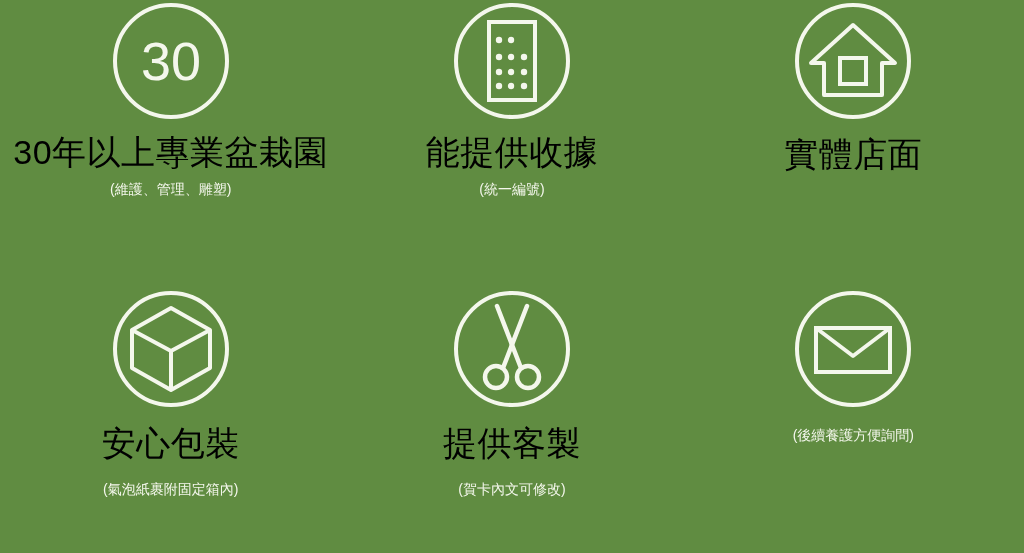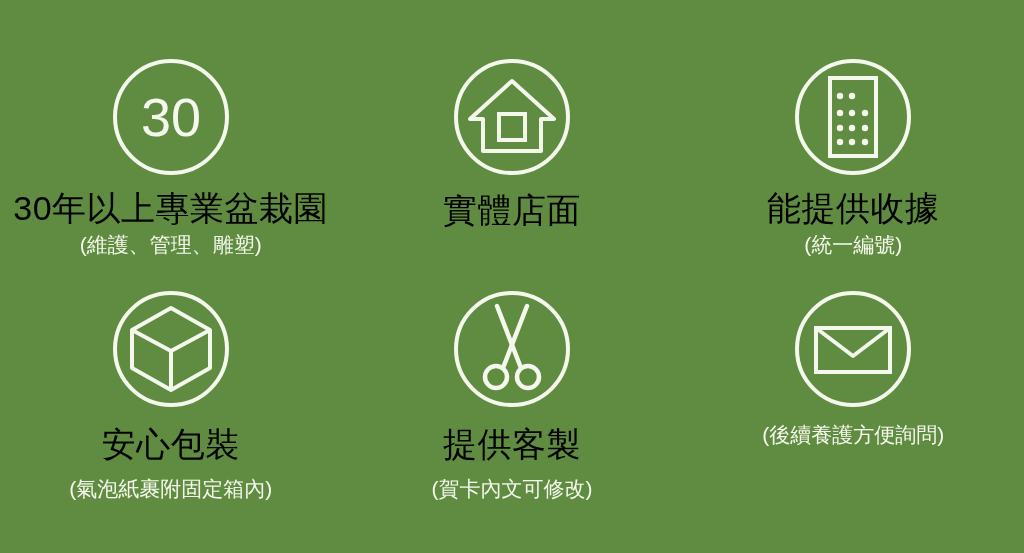--- a/index.html
+++ b/index.html
@@ -36,21 +36,21 @@
   }
 
   .cell {
     position: relative;
     display: flex;
     flex-direction: column;
     align-items: center;
     justify-content: flex-start;
   }
 
-  .cell.row1 { padding-top: 56px; }
+  .cell.row1 { }
   .cell.row2 { padding-top: 12px; }
 
   .icon-wrap {
     width: 122px;
     height: 122px;
     display: block;
   }
   .icon-wrap svg {
     display: block;
     width: 122px;
@@ -62,66 +62,54 @@
     font-size: 34px;
     line-height: 40px;
     letter-spacing: 0.5px;
     white-space: nowrap;
     margin-top: 8px;
     text-align: center;
   }
 
   .label-sub {
     color: #F4F7EC;
-    font-size: 21px;
+    font-size: 14px;
     line-height: 26px;
     white-space: nowrap;
     margin-top: 2px;
     text-align: left;
   }
 
   
   .cell.c1.row1 .label-main { margin-top: 10px; }
   .cell.c1.row1 .label-sub  { margin-top: 4px; }
   .cell.c2.row1 .label-main { margin-top: 12px; }
   .cell.c3.row1 .label-main { margin-top: 10px; }
   .cell.c3.row1 .label-sub  { margin-top: 4px; }
 
-  .cell.row2 .label-main { margin-top: 14px; }
+  .cell.row2 .label-main { margin-top: 14px; font-family: Liberation Serif, serif; }
   .cell.row2 .label-sub  { margin-top: 12px; }
 
   .empty-sub { visibility: hidden; }
 </style>
 </head>
 <body style="background: rgb(96, 140, 65);">
 
 <div id="board" style="background: rgb(96, 140, 65);">
   <div class="grid">
 
     <div class="cell row1 c1">
       <div class="icon-wrap">
         <svg viewBox="0 0 122 122" xmlns="http://www.w3.org/2000/svg">
           <circle cx="61" cy="61" r="56" fill="none" stroke="#F4F7EC" stroke-width="4"></circle>
           <text x="61" y="61" text-anchor="middle" dominant-baseline="central" font-family="Liberation Sans, sans-serif" font-size="54" fill="#F4F7EC">30</text>
         </svg>
       </div>
       <div class="label-main">30年以上專業盆栽園</div>
       <div class="label-sub">(維護、管理、雕塑)</div>
-    </div>
-
-    <div class="cell row1 c2">
-      <div class="icon-wrap">
-        <svg viewBox="0 0 122 122" xmlns="http://www.w3.org/2000/svg">
-          <circle cx="61" cy="61" r="56" fill="none" stroke="#F4F7EC" stroke-width="4"></circle>
-          <path d="M19 63 L61 25 L103 63 L90 63 L90 95 L32 95 L32 63 Z" fill="none" stroke="#F4F7EC" stroke-width="4" stroke-linejoin="round"></path>
-          <rect x="48" y="58" width="26" height="26" fill="none" stroke="#F4F7EC" stroke-width="4"></rect>
-        </svg>
-      </div>
-      <div class="label-main">實體店面</div>
-      <div class="label-sub empty-sub"></div>
     </div>
 
     <div class="cell row1 c3">
       <div class="icon-wrap">
         <svg viewBox="0 0 122 122" xmlns="http://www.w3.org/2000/svg">
           <circle cx="61" cy="61" r="56" fill="none" stroke="#F4F7EC" stroke-width="4"></circle>
           <rect x="38" y="22" width="46" height="78" fill="none" stroke="#F4F7EC" stroke-width="4"></rect>
           <g fill="#F4F7EC">
             <circle cx="48" cy="40" r="3.2"></circle>
             <circle cx="60" cy="40" r="3.2"></circle>
@@ -132,20 +120,32 @@
             <circle cx="60" cy="72" r="3.2"></circle>
             <circle cx="73" cy="72" r="3.2"></circle>
             <circle cx="48" cy="86" r="3.2"></circle>
             <circle cx="60" cy="86" r="3.2"></circle>
             <circle cx="73" cy="86" r="3.2"></circle>
           </g>
         </svg>
       </div>
       <div class="label-main">能提供收據</div>
       <div class="label-sub">(統一編號)</div>
+    </div>
+
+    <div class="cell row1 c2">
+      <div class="icon-wrap">
+        <svg viewBox="0 0 122 122" xmlns="http://www.w3.org/2000/svg">
+          <circle cx="61" cy="61" r="56" fill="none" stroke="#F4F7EC" stroke-width="4"></circle>
+          <path d="M19 63 L61 25 L103 63 L90 63 L90 95 L32 95 L32 63 Z" fill="none" stroke="#F4F7EC" stroke-width="4" stroke-linejoin="round"></path>
+          <rect x="48" y="58" width="26" height="26" fill="none" stroke="#F4F7EC" stroke-width="4"></rect>
+        </svg>
+      </div>
+      <div class="label-main">實體店面</div>
+      <div class="label-sub empty-sub"></div>
     </div>
 
     <div class="cell row2 c1">
       <div class="icon-wrap">
         <svg viewBox="0 0 122 122" xmlns="http://www.w3.org/2000/svg">
           <circle cx="61" cy="61" r="56" fill="none" stroke="#F4F7EC" stroke-width="4"></circle>
           <path d="M61 20 L100 42 L100 80 L61 102 L22 80 L22 42 Z" fill="none" stroke="#F4F7EC" stroke-width="4" stroke-linejoin="round"></path>
           <path d="M22 42 L61 63 L100 42" fill="none" stroke="#F4F7EC" stroke-width="4" stroke-linejoin="round"></path>
           <path d="M61 63 L61 102" fill="none" stroke="#F4F7EC" stroke-width="4"></path>
         </svg>

